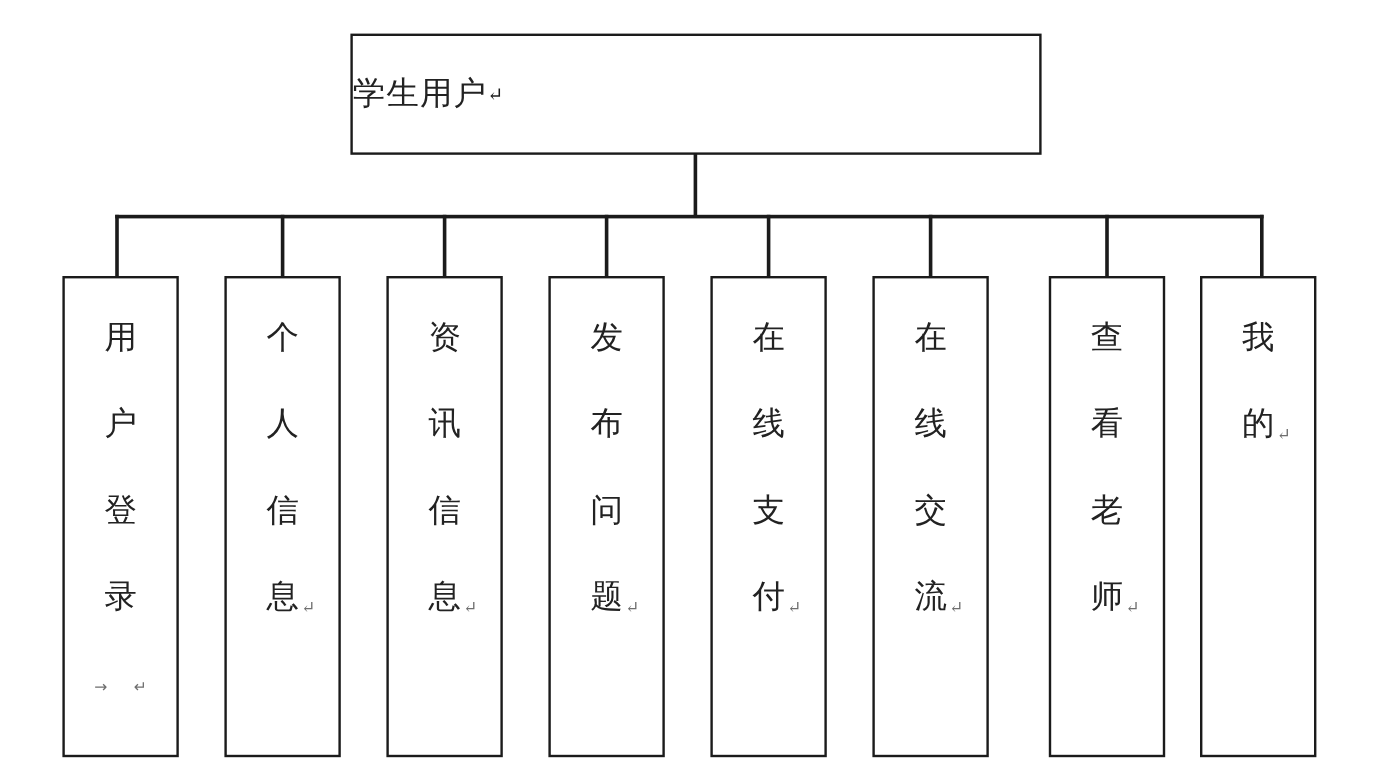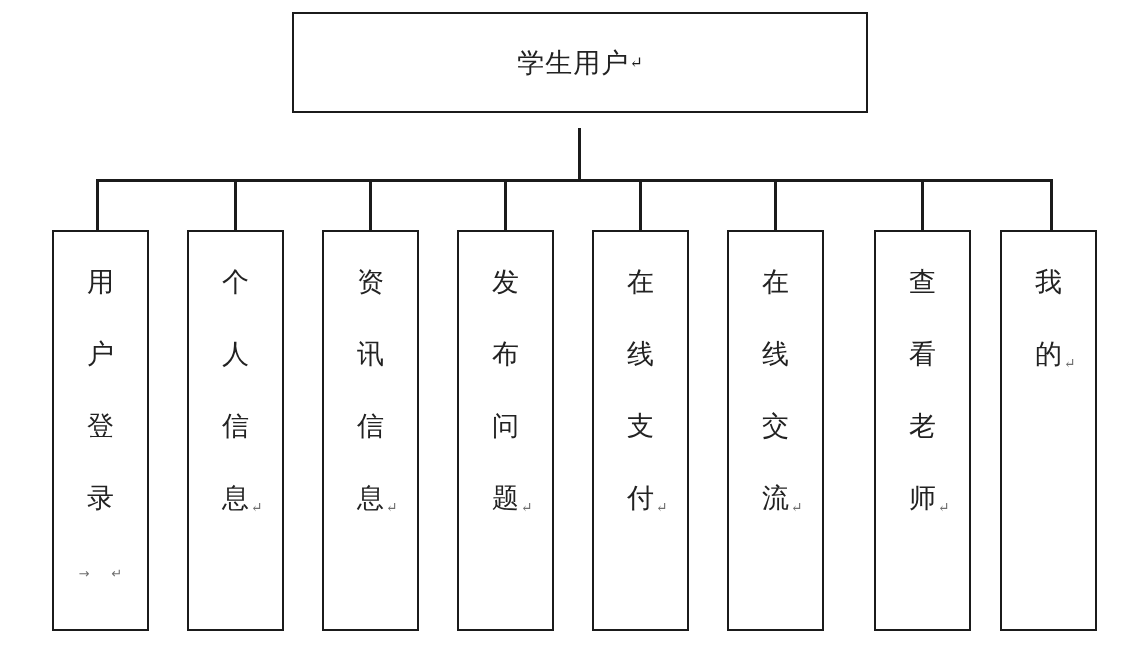--- a/index.html
+++ b/index.html
@@ -21,26 +21,25 @@
   }
   
   .node-box {
     position: absolute;
     box-sizing: border-box;
     border: 2px solid #1b1b1b;
     background: #ffffff;
   }
   #root-box {
     left: 292px;
-    top: 12px;
+    top: 28px;
     width: 576px;
     height: 101px;
     display: flex;
     align-items: center;
-    justify-content: center;
   }
   .root-label {
     font-size: 27px;
     line-height: 1;
     letter-spacing: 1px;
     color: #222222;
     white-space: nowrap;
     display: inline-flex;
     align-items: baseline;
   }

